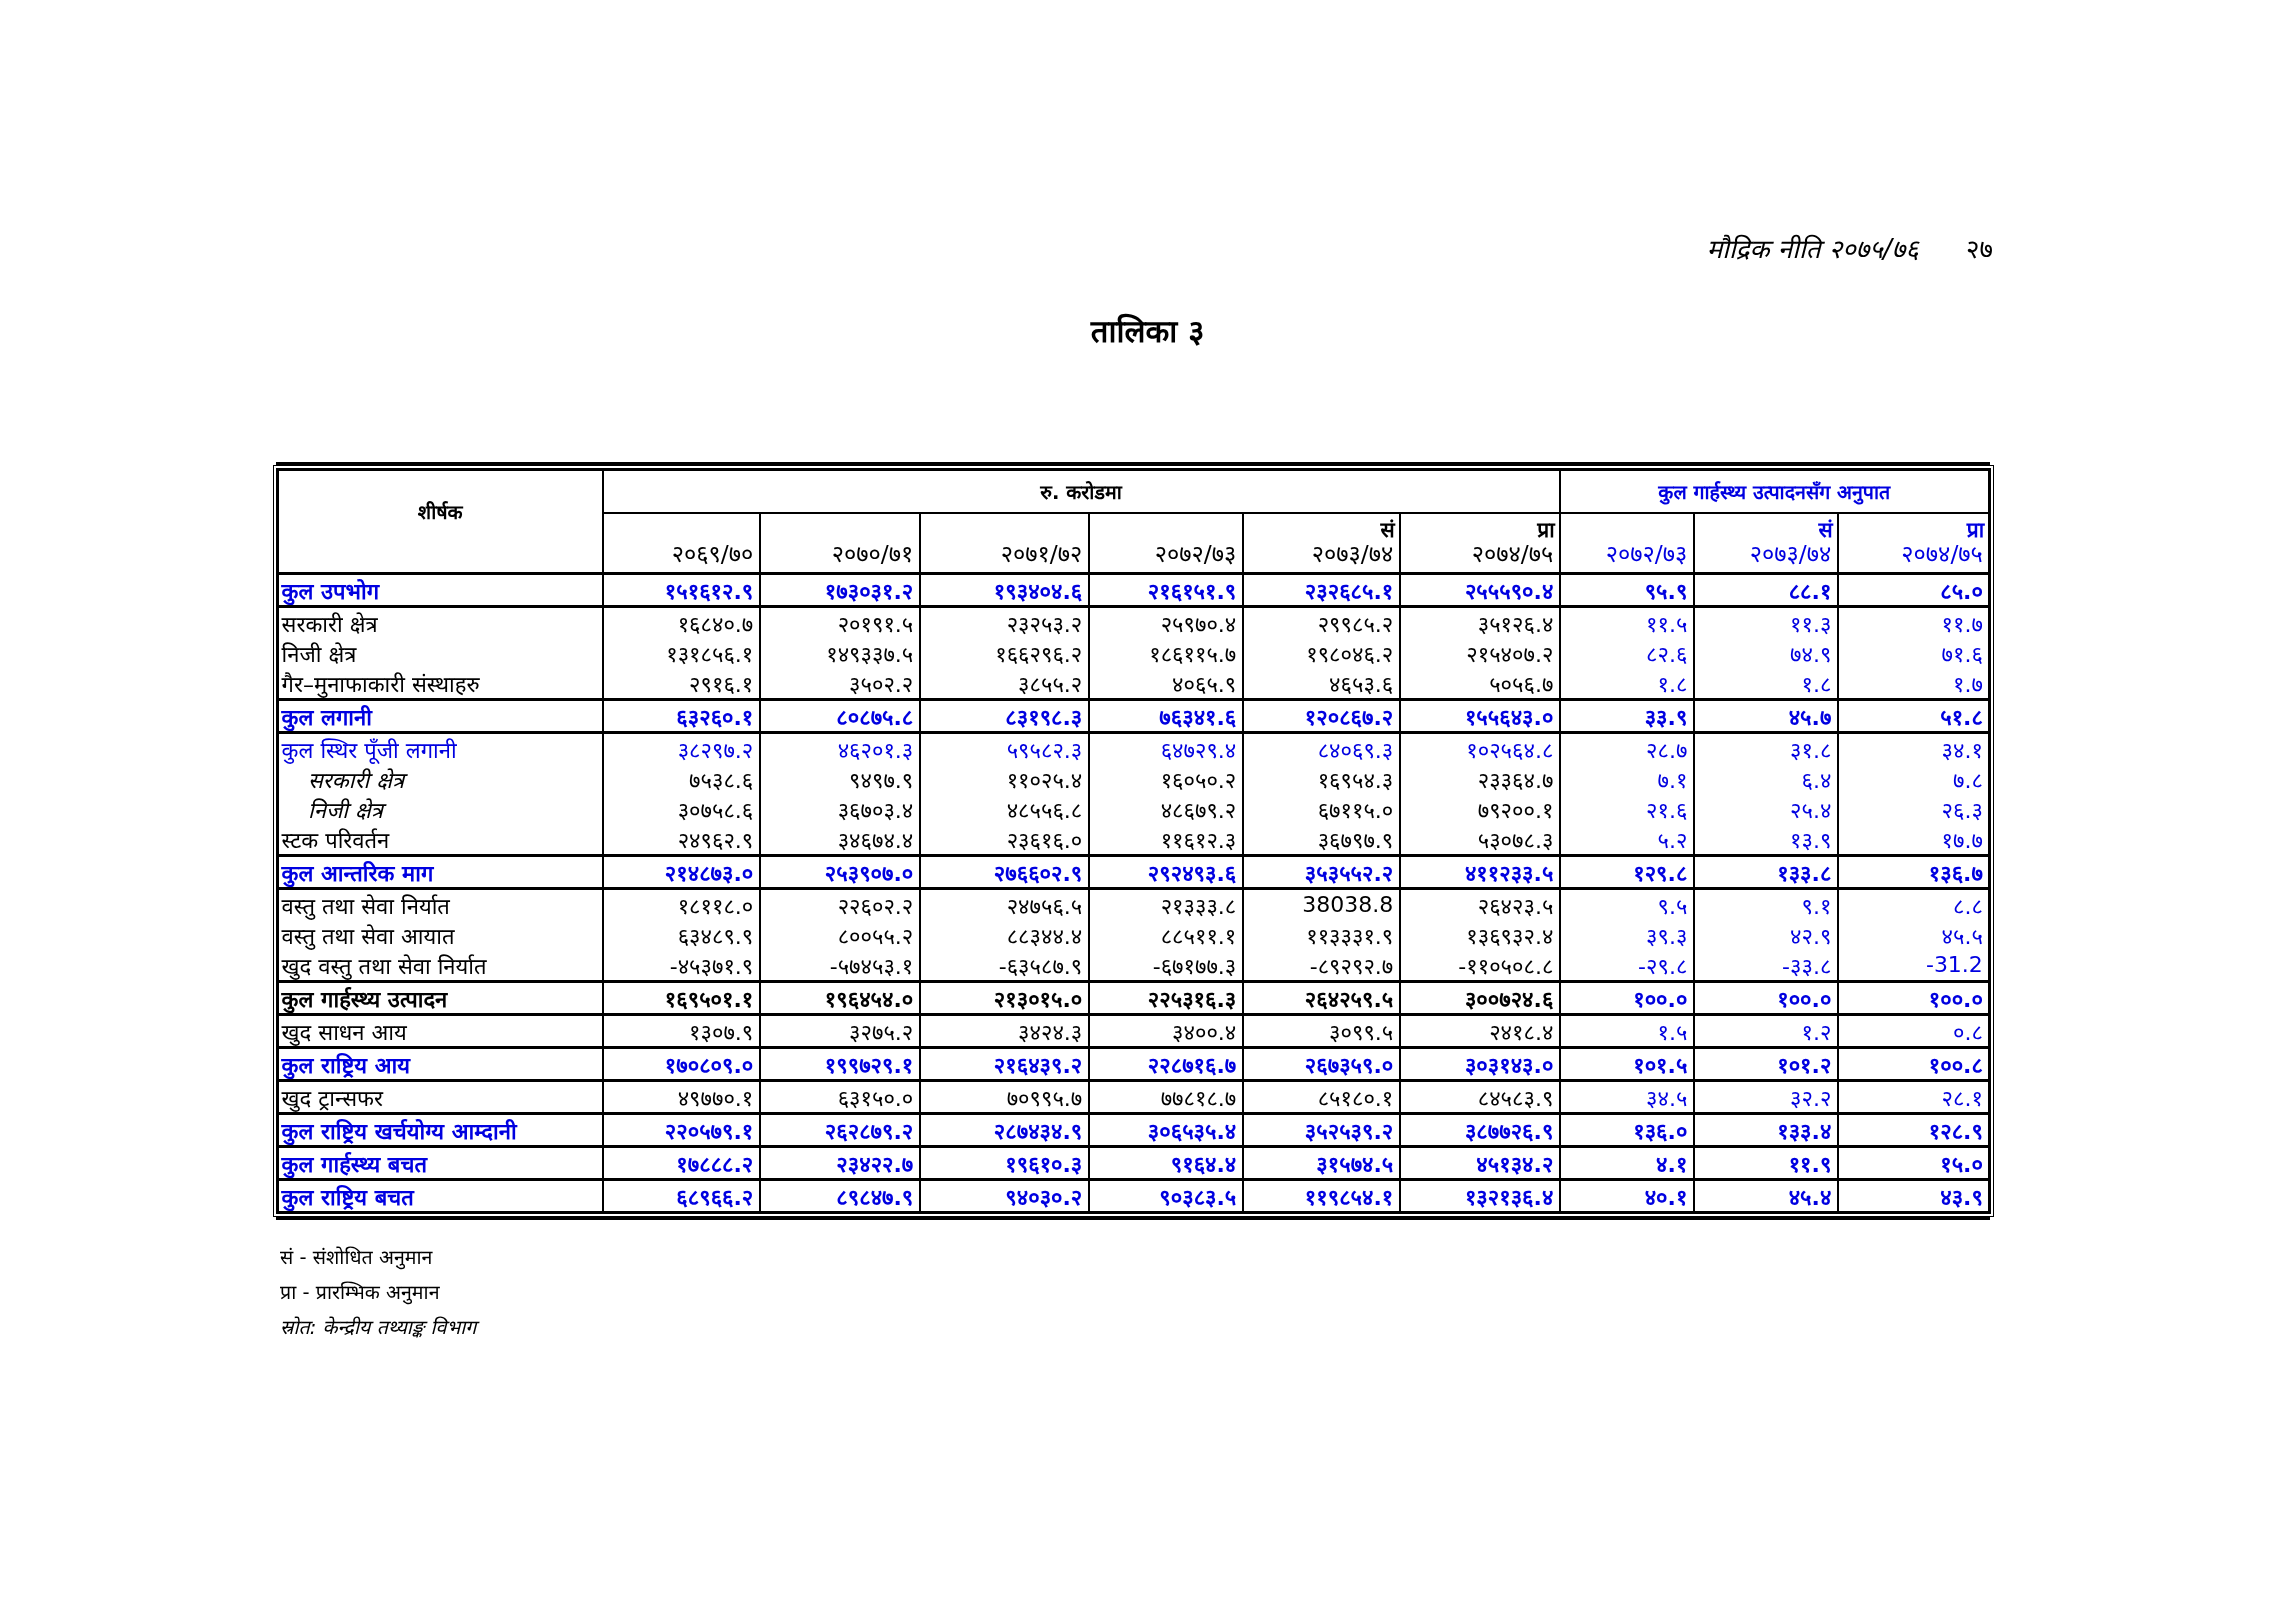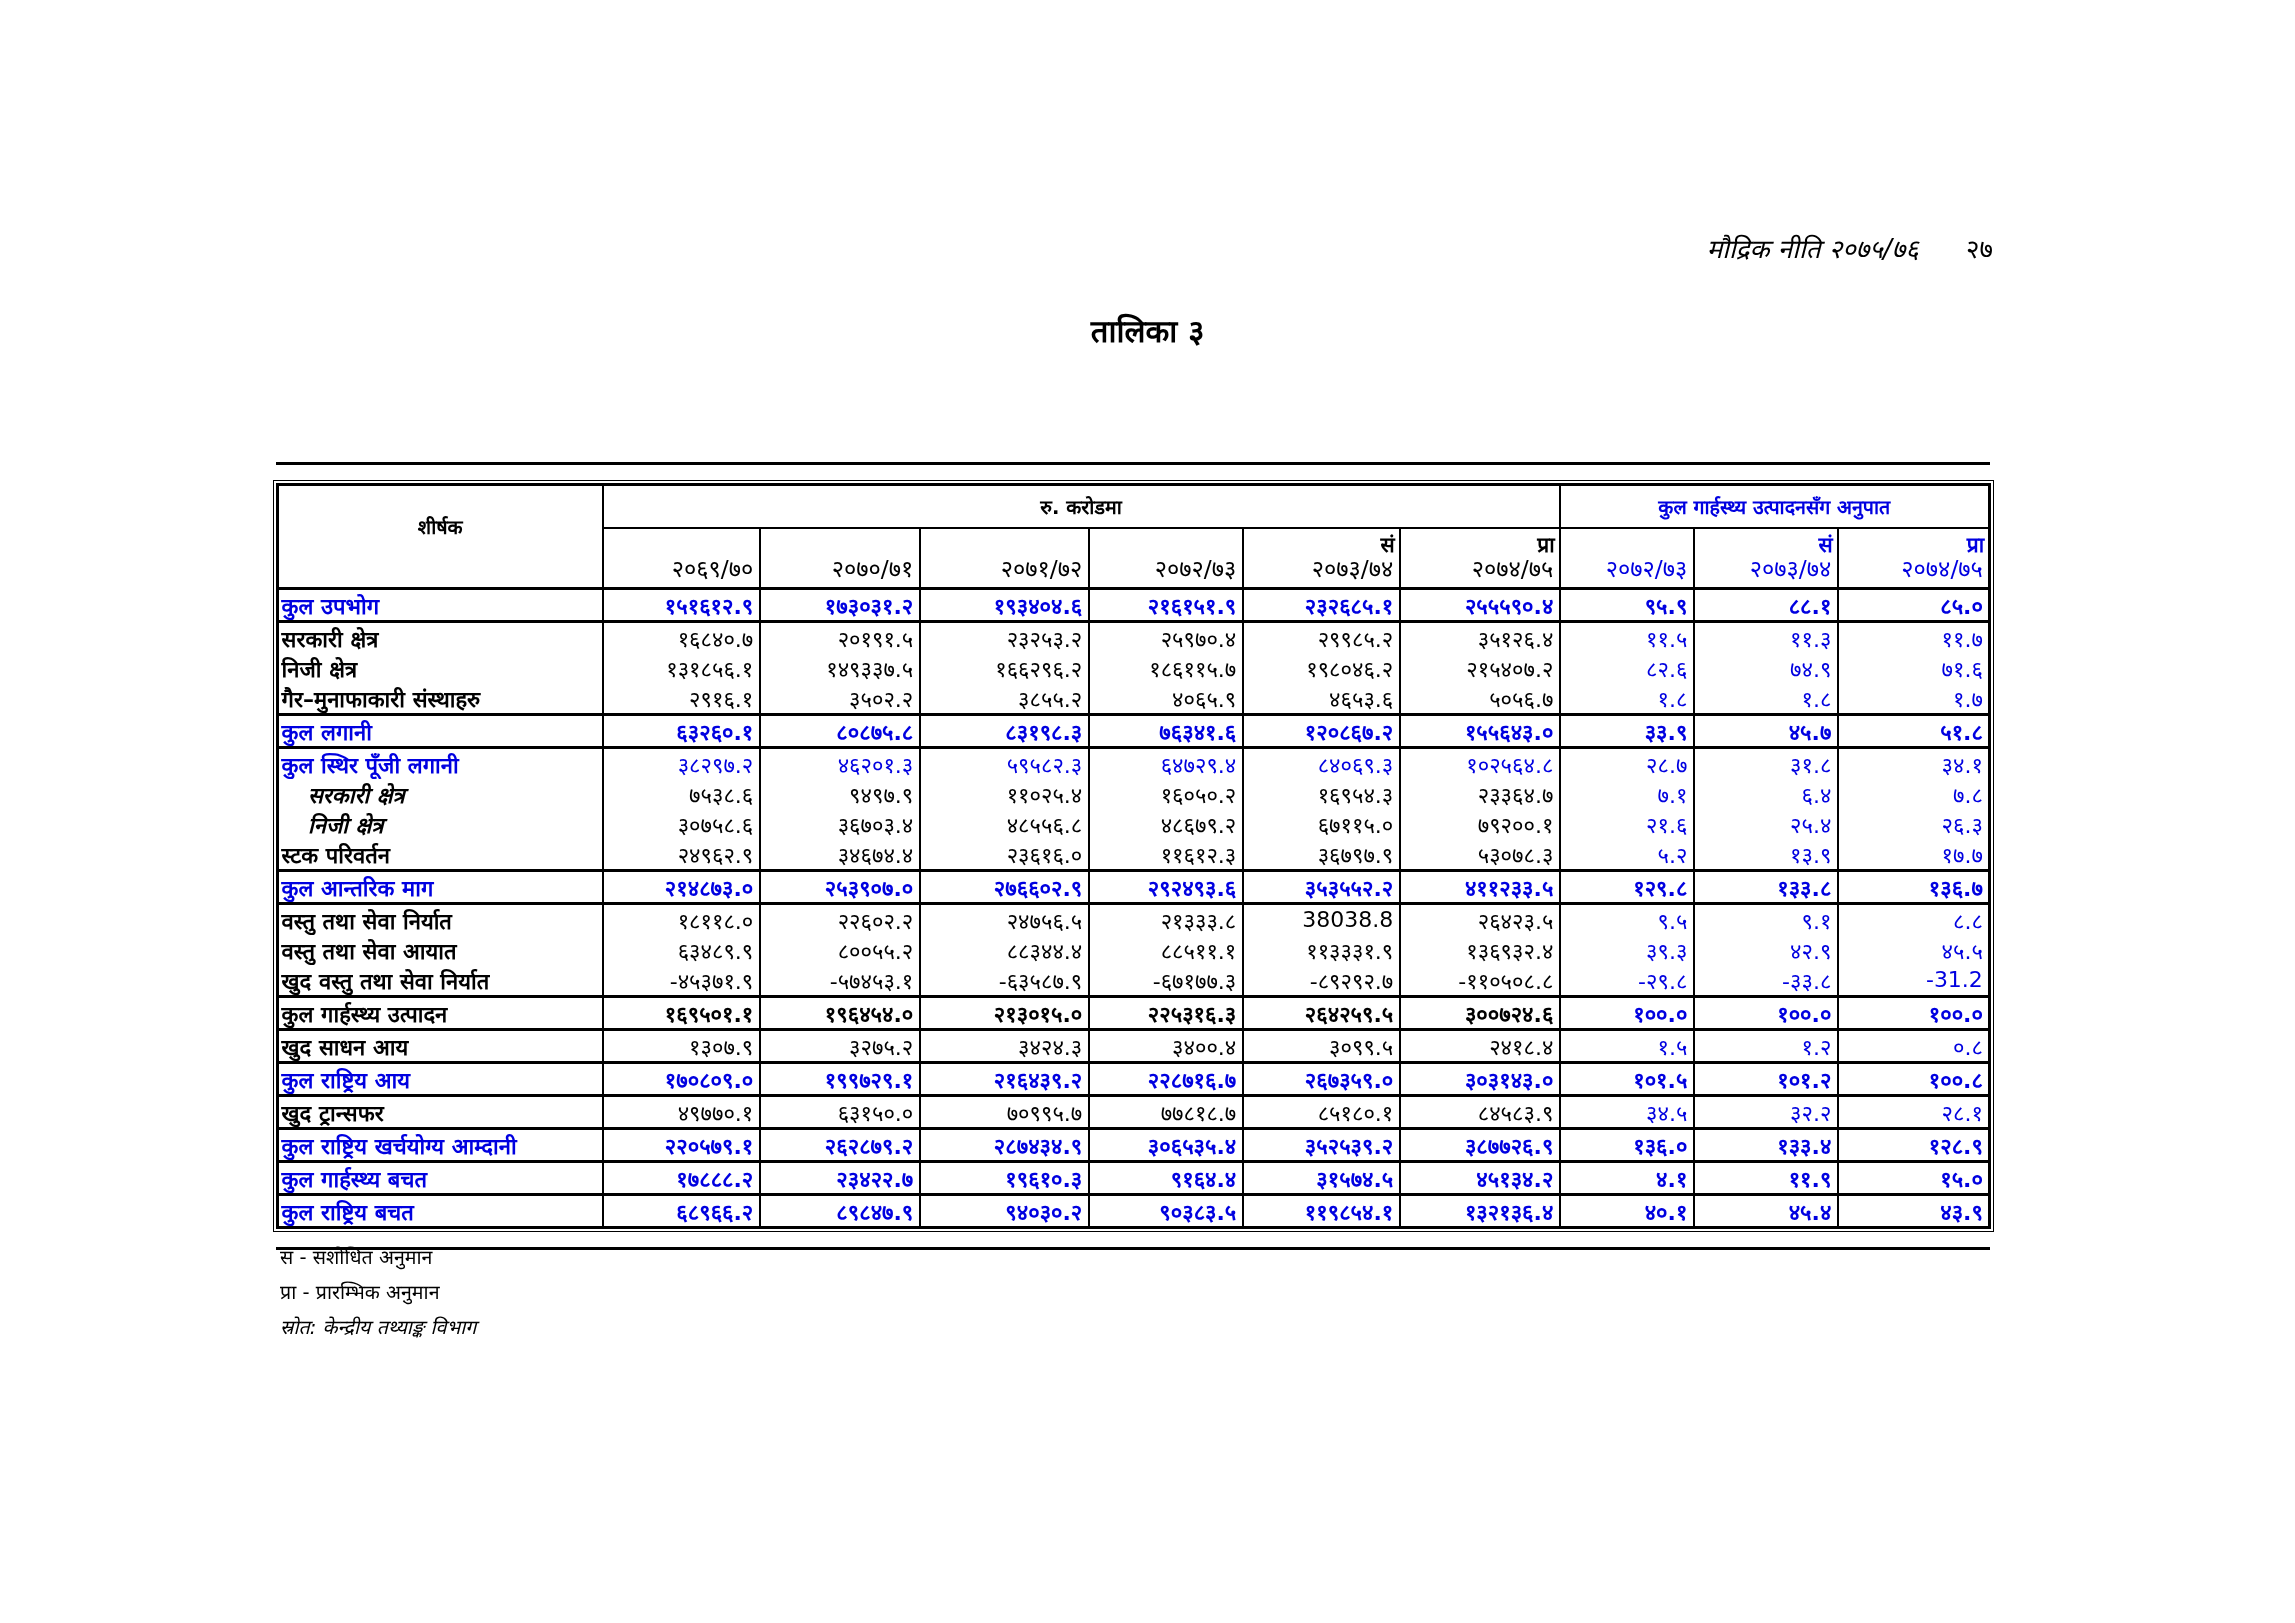--- a/index.html
+++ b/index.html
@@ -6,31 +6,31 @@
   body { width: 2295px; height: 1623px; position: relative; overflow: hidden;
          font-family: "DejaVu Sans", sans-serif; color: #000; }
   .running-head { position: absolute; top: 230px; right: 302px; font-size: 26px; font-style: italic; }
   .running-head .pg { margin-left: 39px; font-style: normal; }
   .titles { position: absolute; top: 308px; left: 0; width: 100%; text-align: center; font-weight: bold; }
   .t1 { font-size: 31px; line-height: 46px; }
   .t2 { font-size: 38px; line-height: 52px; }
   .t3 { font-size: 31px; line-height: 43px; }
 
   .tbl-wrap { position: absolute; left: 276px; top: 462px; width: 1714px;
-              border-top: 3.9px solid #000; border-bottom: 3.9px solid #000; padding: 18px 0; }
+              border-top: 3.9px solid #000; border-bottom: 3.9px solid #000; padding: 3px 0; }
   table { border-collapse: collapse; width: 1712px; table-layout: fixed;
           border: 3.3px solid #000; outline: 1.3px solid #000; outline-offset: 2px; }
   td, th { border: 2px solid #000; padding: 0 5.2px; font-size: 22px; white-space: nowrap; overflow: hidden; }
   th { font-weight: bold; }
   .h1 th { height: 41px; font-size: 19.6px; }
   .h2 th { height: 55px; text-align: right; vertical-align: bottom; font-weight: normal; font-size: 23.6px; padding-bottom: 2.6px; position: relative; border-radius: 6px; }
   .h2 th sup { position: absolute; top: 1.3px; right: 3.9px; font-weight: bold; font-size: 21px; }
   .blue { color: #0000e0; }
   td.num { text-align: right; }
-  td.label { text-align: left; padding-left: 2.6px; font-weight: bold; }
+  td.label { text-align: left; padding-left: 2.6px; }
   tr.data td { height: 29px; border-top: none; border-bottom: none; }
   tr.bold td { font-weight: bold; }
   tr.sep-top td { border-top: 3.9px solid #000; }
   tr.indent td.label { padding-left: 29px; font-style: italic; }
   tr.last td { border-bottom: 2.6px solid #000; }
 
   .notes { position: absolute; left: 280px; top: 1240px; font-size: 19.6px; line-height: 35px; }
   .notes .src { font-style: italic; }
 </style>
 </head>

